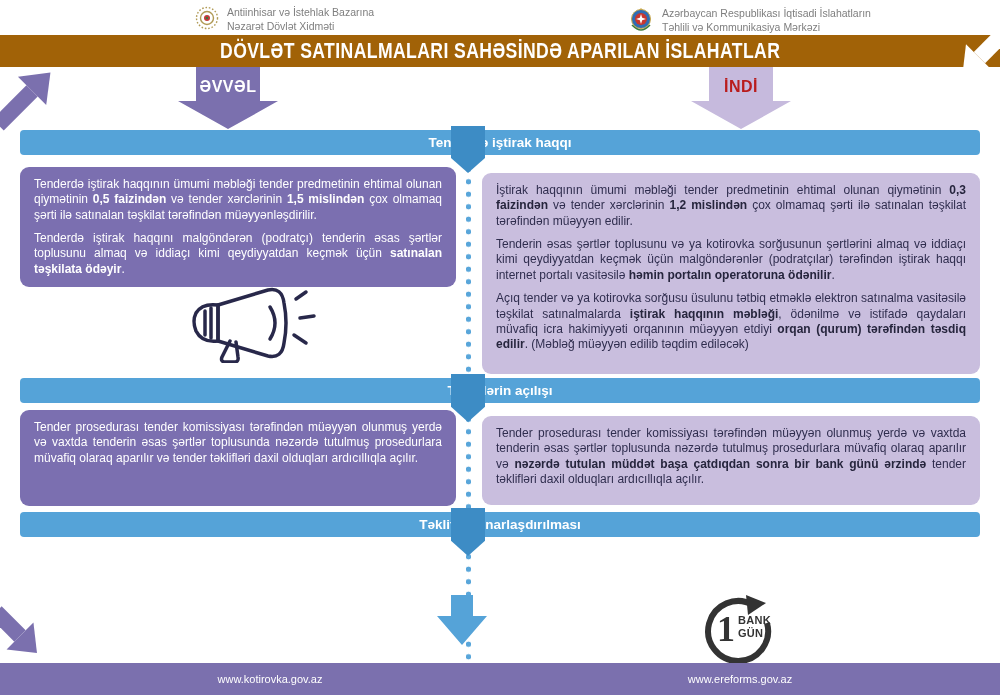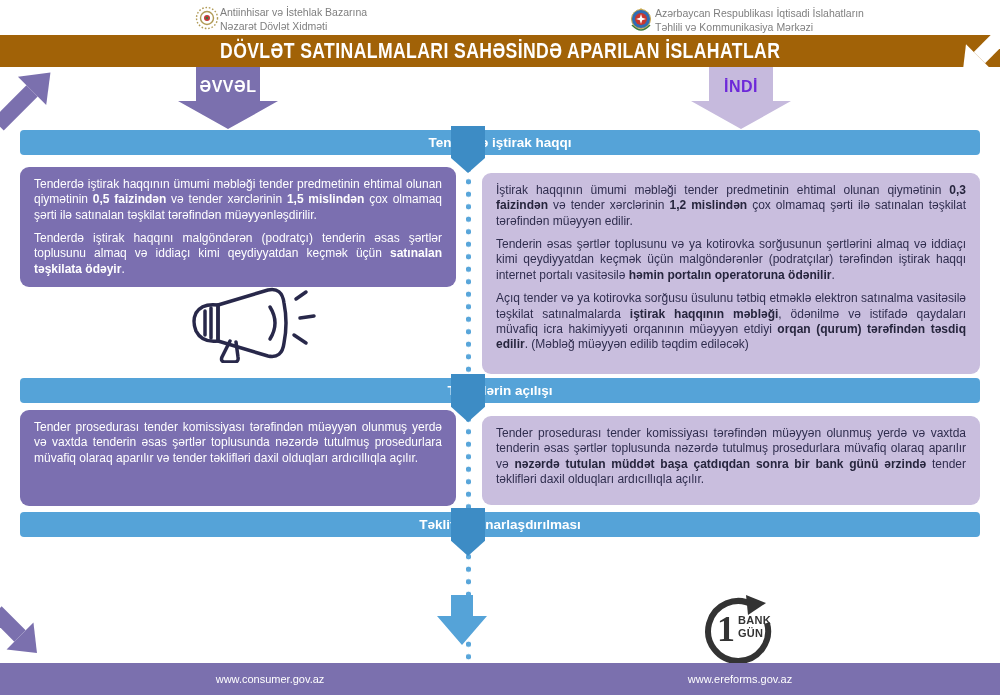--- a/index.html
+++ b/index.html
@@ -1,38 +1,38 @@
 <!DOCTYPE html>
 <html><head>
 <meta charset="utf-8">
 <style>
   * { margin:0; padding:0; box-sizing:border-box; }
   body { background:#e8e8e8; font-family:"Liberation Sans", sans-serif; }
   .page { position:relative; width:1000px; height:695px; background:#ffffff; overflow:hidden; margin:0 auto; }
 
   
-  .org { position:absolute; top:6px; display:flex; align-items:center; gap:1px; }
+  .org { position:absolute; top:6px; display:flex; align-items:center; gap:8px; }
   .org-left { left:195px; }
   .org-right { left:628px; }
   .org-name { font-size:10.5px; line-height:1.3; color:#7e7e7e; }
 
   
   .titlebar { position:absolute; left:0; top:35px; width:1000px; height:32px; background:#a16207; display:flex; align-items:center; justify-content:center; z-index:2; }
   .title-text { color:#ffffff; font-weight:bold; font-size:22px; letter-spacing:.5px; display:inline-block; transform:scaleX(.8); white-space:nowrap; }
 
   
   .c-tl { position:absolute; left:-10px; top:58px; z-index:1; }
   .c-tr { position:absolute; right:-6px; top:33px; z-index:3; }
   .c-bl { position:absolute; left:-12px; top:606px; z-index:1; }
 
   
   .colarrow { position:absolute; top:67px; width:100px; height:62px; display:flex; justify-content:center; z-index:2;
     clip-path:polygon(18% 0, 82% 0, 82% 55%, 100% 55%, 50% 100%, 0 55%, 18% 55%); }
   .arrow-before { left:178px; background:#7b70ae; color:#ffffff; }
-  .arrow-now { left:691px; background:#c6badd; color:#6d28d9; }
+  .arrow-now { left:691px; background:#c6badd; color:#b91c1c; }
   .colarrow span { font-weight:bold; font-size:16px; margin-top:11px; letter-spacing:.5px; }
 
   
   .bar { position:absolute; left:20px; width:960px; height:25px; background:#55a3d8; border-radius:4px; color:#fff; font-weight:bold; font-size:13.5px; display:flex; align-items:center; justify-content:center; z-index:3; }
   .bar1 { top:130px; } .bar2 { top:378px; } .bar3 { top:512px; }
 
   
   .pent { position:absolute; left:451px; width:34px; background:#3d8cc5; clip-path:polygon(0 0, 100% 0, 100% 68%, 50% 100%, 0 68%); z-index:4; }
   .pent1 { top:126px; height:47px; } .pent2 { top:374px; height:48px; } .pent3 { top:508px; height:48px; }
 
@@ -191,17 +191,17 @@
       <polygon points="46,2 66,10 48,22" fill="#333333"></polygon>
     </svg>
     <span class="badge-num">1</span>
     <span class="badge-word1">BANK</span>
     <span class="badge-word2">GÜN</span>
   </div>
 
   <div class="bigarrow"></div>
 
   <div class="footer">
-    <span class="furl furl-left">www.consumer.gov.az</span>
+    <span class="furl furl-left">www.kotirovka.gov.az</span>
     <span class="furl furl-right">www.ereforms.gov.az</span>
   </div>
 
 </div>
 
 </body></html>

